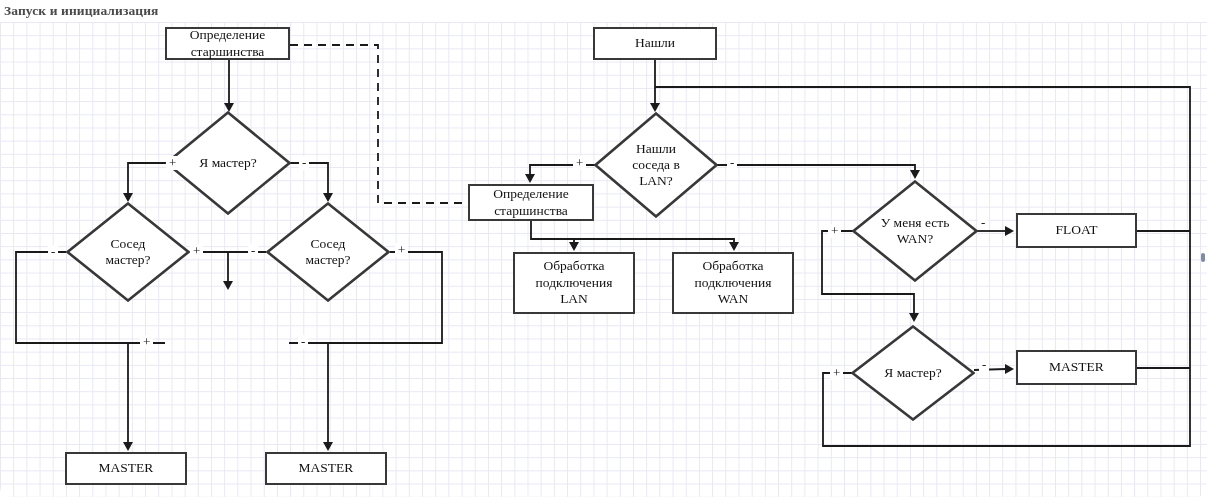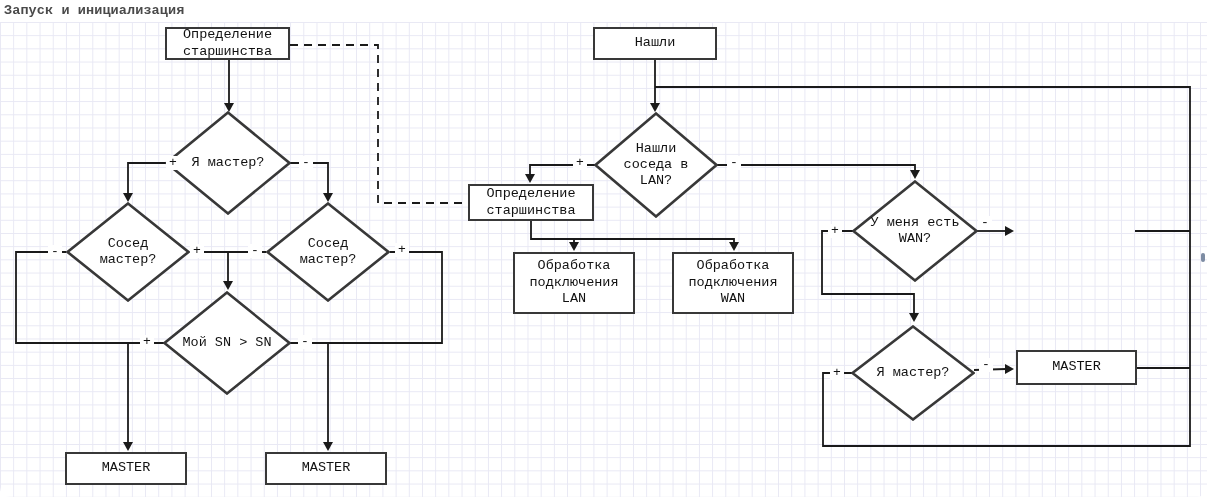--- a/index.html
+++ b/index.html
@@ -1,18 +1,18 @@
 <!DOCTYPE html>
 <html><head>
 <meta charset="utf-8">
 <style>
   html,body{margin:0;padding:0;background:#fff;}
   #canvas{
     position:relative;width:1207px;height:497px;overflow:hidden;background:#fff;
-    font-family:Liberation Mono, monospace;
+    font-family:Liberation Serif, serif;
     border-radius:10px;
   }
   #grid{
     position:absolute;left:0;top:22px;right:0;bottom:0;
     background-image:
       linear-gradient(to right,#e8e8f4 1px,transparent 1px),
       linear-gradient(to bottom,#e8e8f4 1px,transparent 1px);
     background-size:13.2px 13.2px;
   }
   #page-title{
@@ -145,20 +145,23 @@
   </div>
   <div class="box" style="left:513px;top:252px;width:122px;height:62px;">
     <span class="lbl" style="width:100px;">Обработка подключения LAN</span>
   </div>
   <div class="box" style="left:65px;top:452px;width:122px;height:33px;">
     <span class="lbl">MASTER</span>
   </div>
   <div class="box" style="left:265px;top:452px;width:122px;height:33px;">
     <span class="lbl">MASTER</span>
   </div>
+  <div class="box" style="left:1016px;top:213px;width:121px;height:35px;">
+    <span class="lbl">FLOAT</span>
+  </div>
   <div class="box" style="left:1016px;top:350px;width:121px;height:35px;">
     <span class="lbl">MASTER</span>
   </div>
 
   <div class="diamond" style="left:165px;top:111px;width:126px;height:104px;">
     <svg width="126" height="104" viewBox="0 0 126 104">
         <polygon points="63,1.5 124.5,52 63,102.5 1.5,52"></polygon>
       </svg>
     <span class="lbl" style="width:100px;">Я мастер?</span>
   </div>
@@ -166,26 +169,20 @@
     <svg width="124" height="100" viewBox="0 0 124 100">
         <polygon points="62,1.5 122.5,50 62,98.5 1.5,50"></polygon>
       </svg>
     <span class="lbl" style="width:70px;">Сосед мастер?</span>
   </div>
   <div class="diamond" style="left:266px;top:202px;width:124px;height:100px;">
     <svg width="124" height="100" viewBox="0 0 124 100">
         <polygon points="62,1.5 122.5,50 62,98.5 1.5,50"></polygon>
       </svg>
     <span class="lbl" style="width:70px;">Сосед мастер?</span>
-  </div>
-  <div class="diamond" style="left:163px;top:291px;width:128px;height:104px;">
-    <svg width="128" height="104" viewBox="0 0 128 104">
-        <polygon points="64,1.5 126.5,52 64,102.5 1.5,52"></polygon>
-      </svg>
-    <span class="lbl" style="width:110px;">Мой SN &gt; SN</span>
   </div>
   <div class="diamond" style="left:594px;top:112px;width:124px;height:106px;">
     <svg width="124" height="106" viewBox="0 0 124 106">
         <polygon points="62,1.5 122.5,53 62,104.5 1.5,53"></polygon>
       </svg>
     <span class="lbl" style="width:80px;">Нашли соседа в LAN?</span>
   </div>
   <div class="diamond" style="left:852px;top:180px;width:126px;height:102px;">
     <svg width="126" height="102" viewBox="0 0 126 102">
         <polygon points="63,1.5 124.5,51 63,100.5 1.5,51"></polygon>

